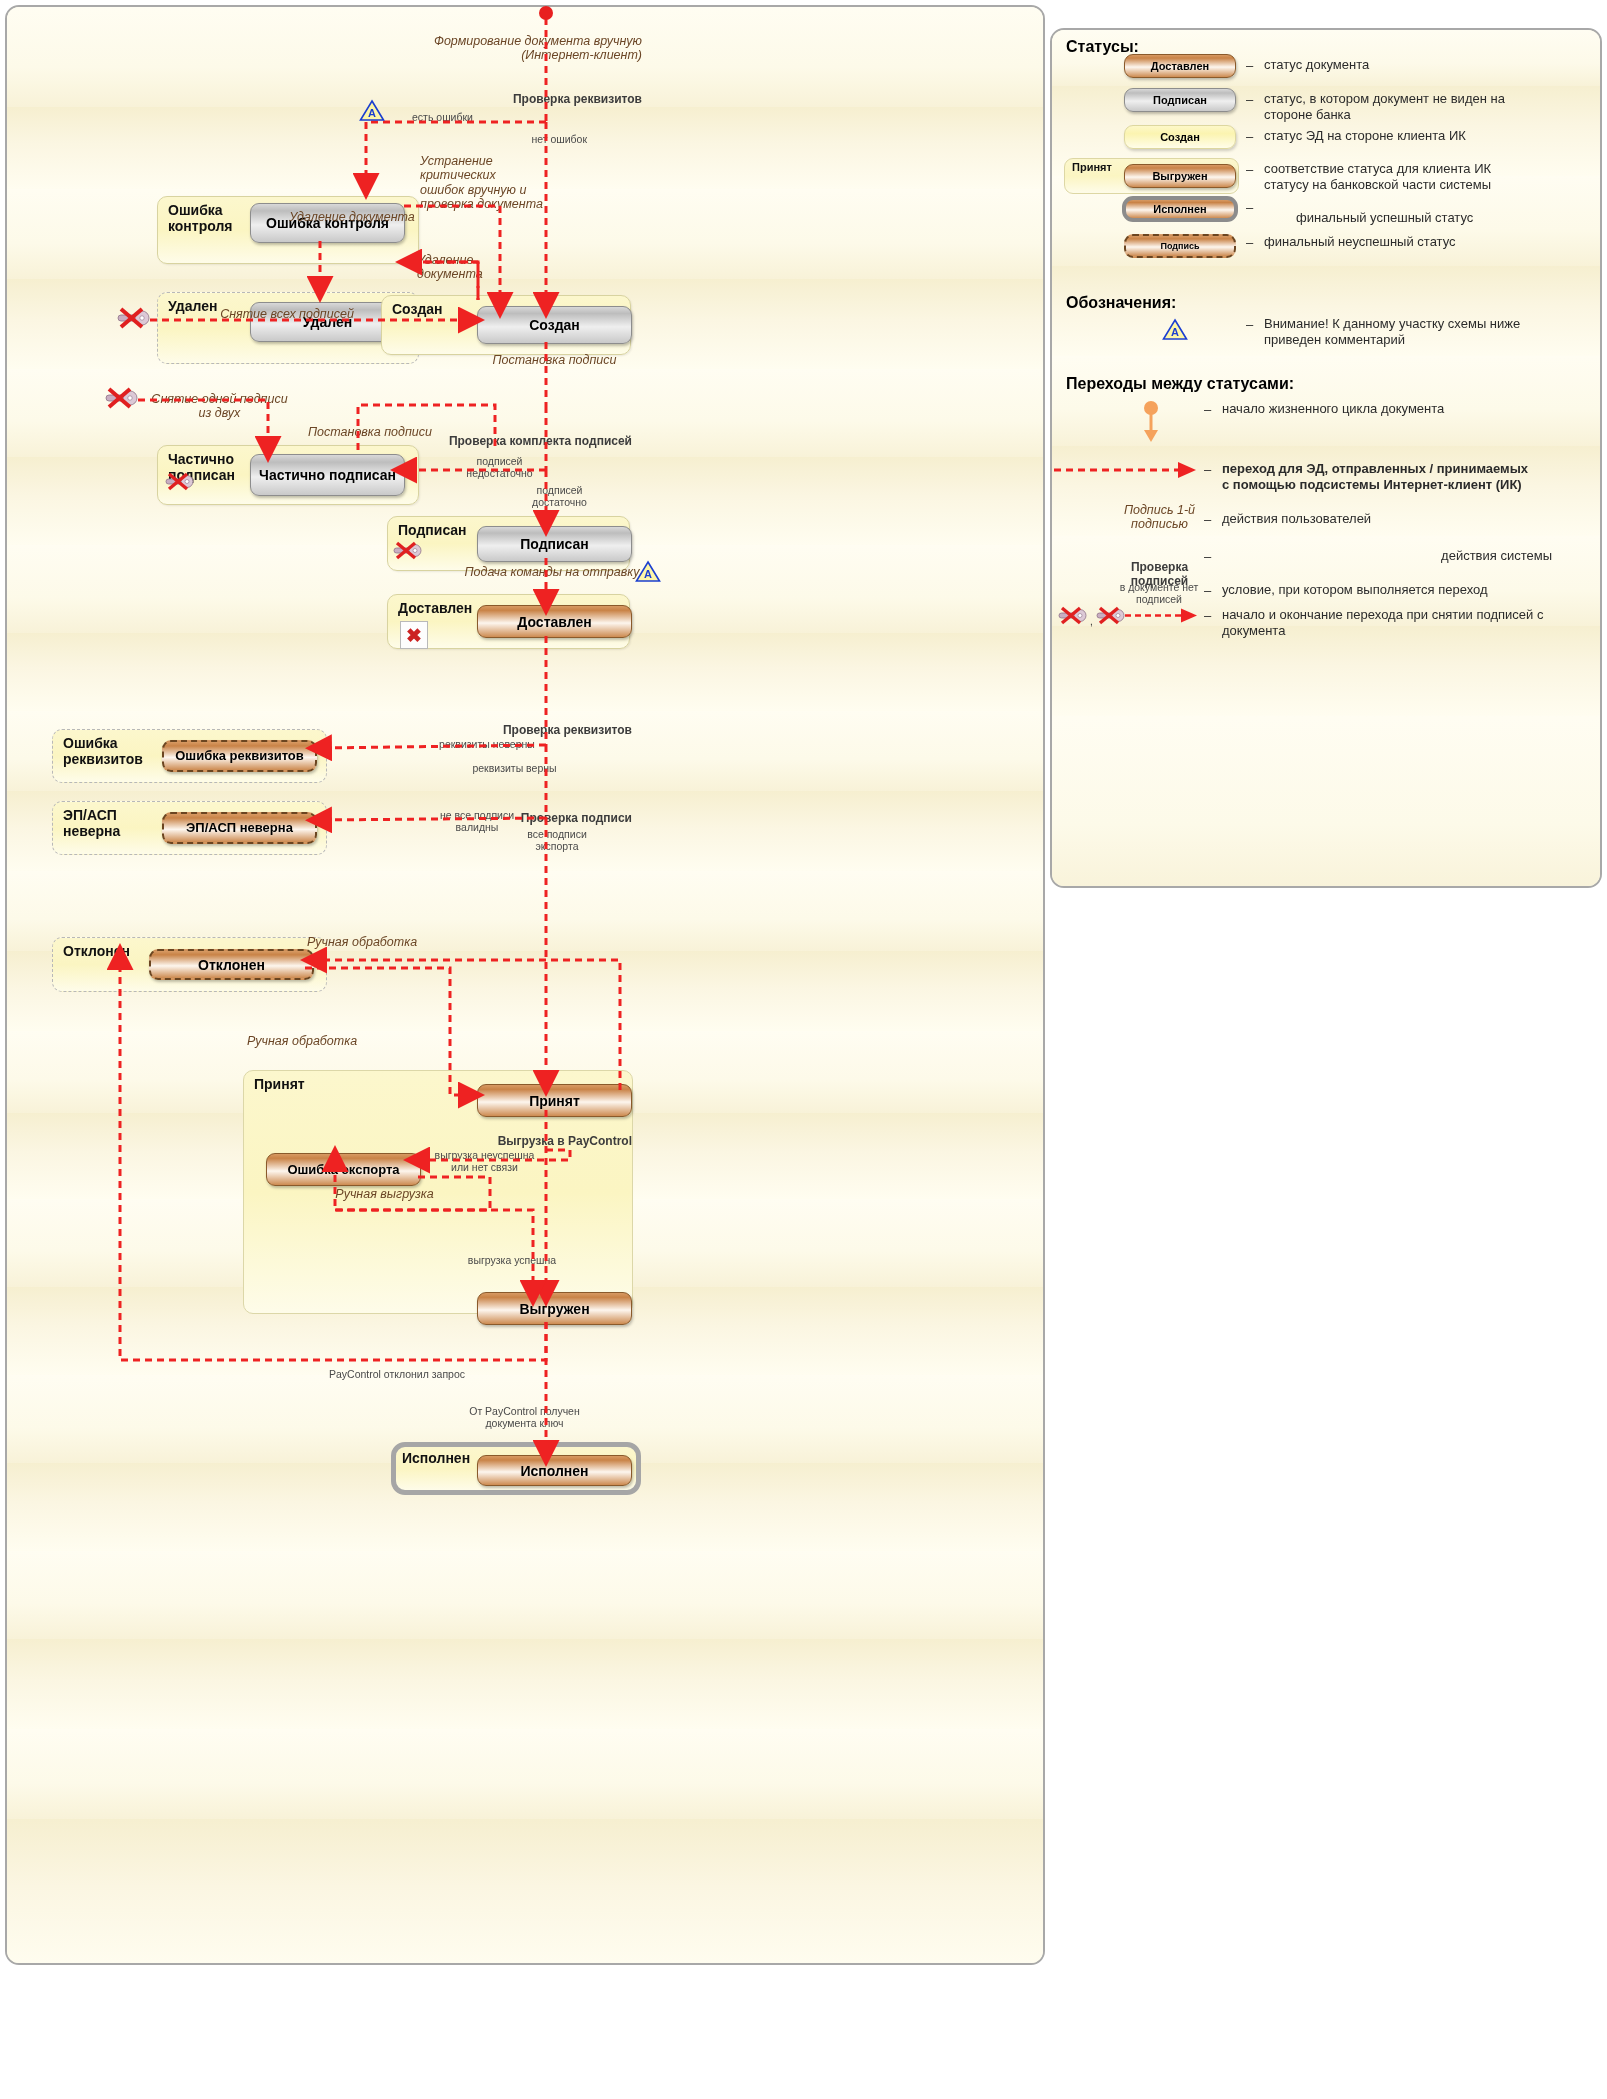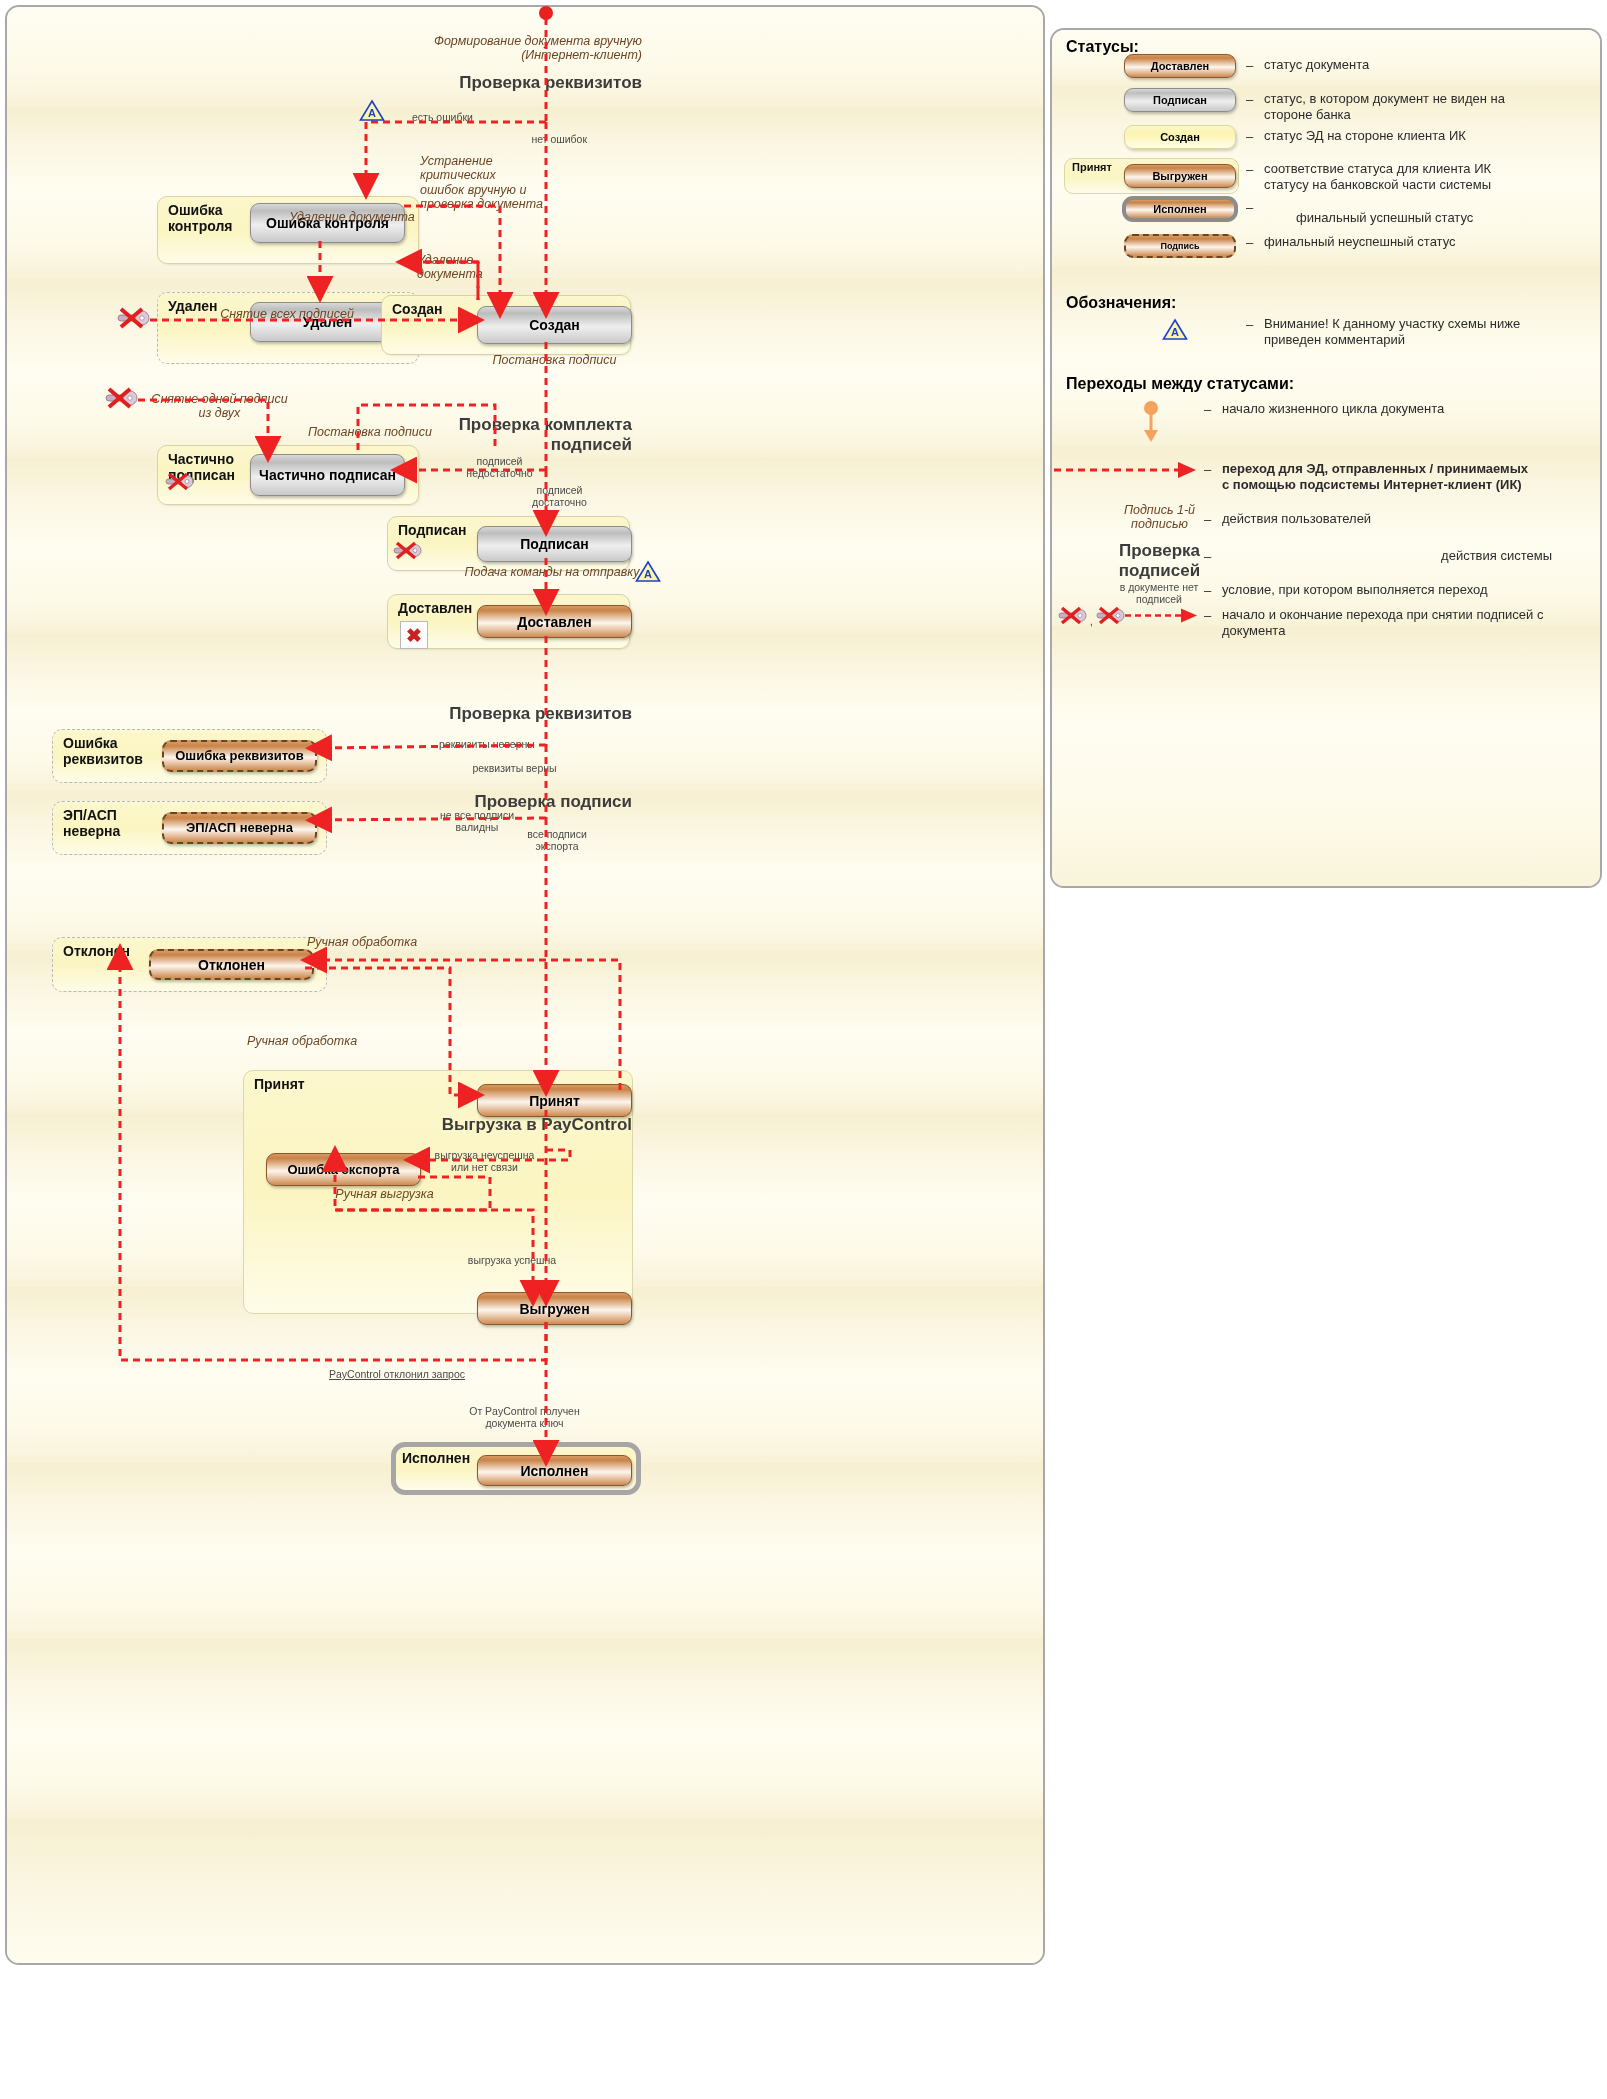--- a/index.html
+++ b/index.html
@@ -62,21 +62,21 @@
   }
   .node.orange-dashed{
     background:linear-gradient(to bottom,#d79a63 0%,#c98347 14%,#fdf6ee 55%,#cd8b51 100%);
     border:2px dashed #6b4520;
     box-shadow:1px 2px 3px rgba(0,0,0,.25);
   }
 
   
   .lbl{position:absolute;color:#5b3a22;white-space:pre-line;line-height:1.15;}
   .lbl.user{font-style:italic;font-size:12.5px;color:#6b4626;}
-  .lbl.sys{font-weight:bold;font-size:17px;color:#3c3c3c;}
+  .lbl.sys{font-weight:bold;font-size:12px;color:#3c3c3c;margin-top:20px;}
   .lbl.cond{font-size:10.5px;color:#4a4a4a;}
   .lbl.r{text-align:right;}
   .lbl.c{text-align:center;}
   .lbl.l{text-align:left;}
 
   
   #wires{position:absolute;left:0;top:0;width:1607px;height:2099px;pointer-events:none;}
 
   
   .lg-head{position:absolute;font-size:16px;font-weight:bold;color:#000;}
@@ -220,21 +220,21 @@
 валидны</div>
     <div class="lbl cond c" style="left:490px;top:821px;width:120px;">все подписи
 экспорта</div>
     <div class="lbl user c" style="left:270px;top:928px;width:170px;">Ручная обработка</div>
     <div class="lbl user c" style="left:200px;top:1027px;width:190px;">Ручная обработка</div>
     <div class="lbl sys r" style="left:395px;top:1108px;width:230px;">Выгрузка в PayControl</div>
     <div class="lbl cond c" style="left:415px;top:1142px;width:125px;">выгрузка неуспешна
 или нет связи</div>
     <div class="lbl user c" style="left:295px;top:1180px;width:165px;">Ручная выгрузка</div>
     <div class="lbl cond c" style="left:440px;top:1247px;width:130px;">выгрузка успешна</div>
-    <div class="lbl cond c" style="left:265px;top:1361px;width:250px;text-decoration:underline;">PayControl отклонил запрос</div>
+    <div class="lbl cond c" style="left:265px;top:1361px;width:250px;">PayControl отклонил запрос</div>
     <div class="lbl cond c" style="left:430px;top:1398px;width:175px;">От PayControl получен
 документа ключ</div>
 
   </div>
 
   <div id="legend-panel" class="panel">
     <div class="band b" style="top:0;height:56px;"></div>
     <div class="band a" style="top:56px;height:90px;"></div>
     <div class="band b" style="top:146px;height:90px;"></div>
     <div class="band a" style="top:236px;height:90px;"></div>

